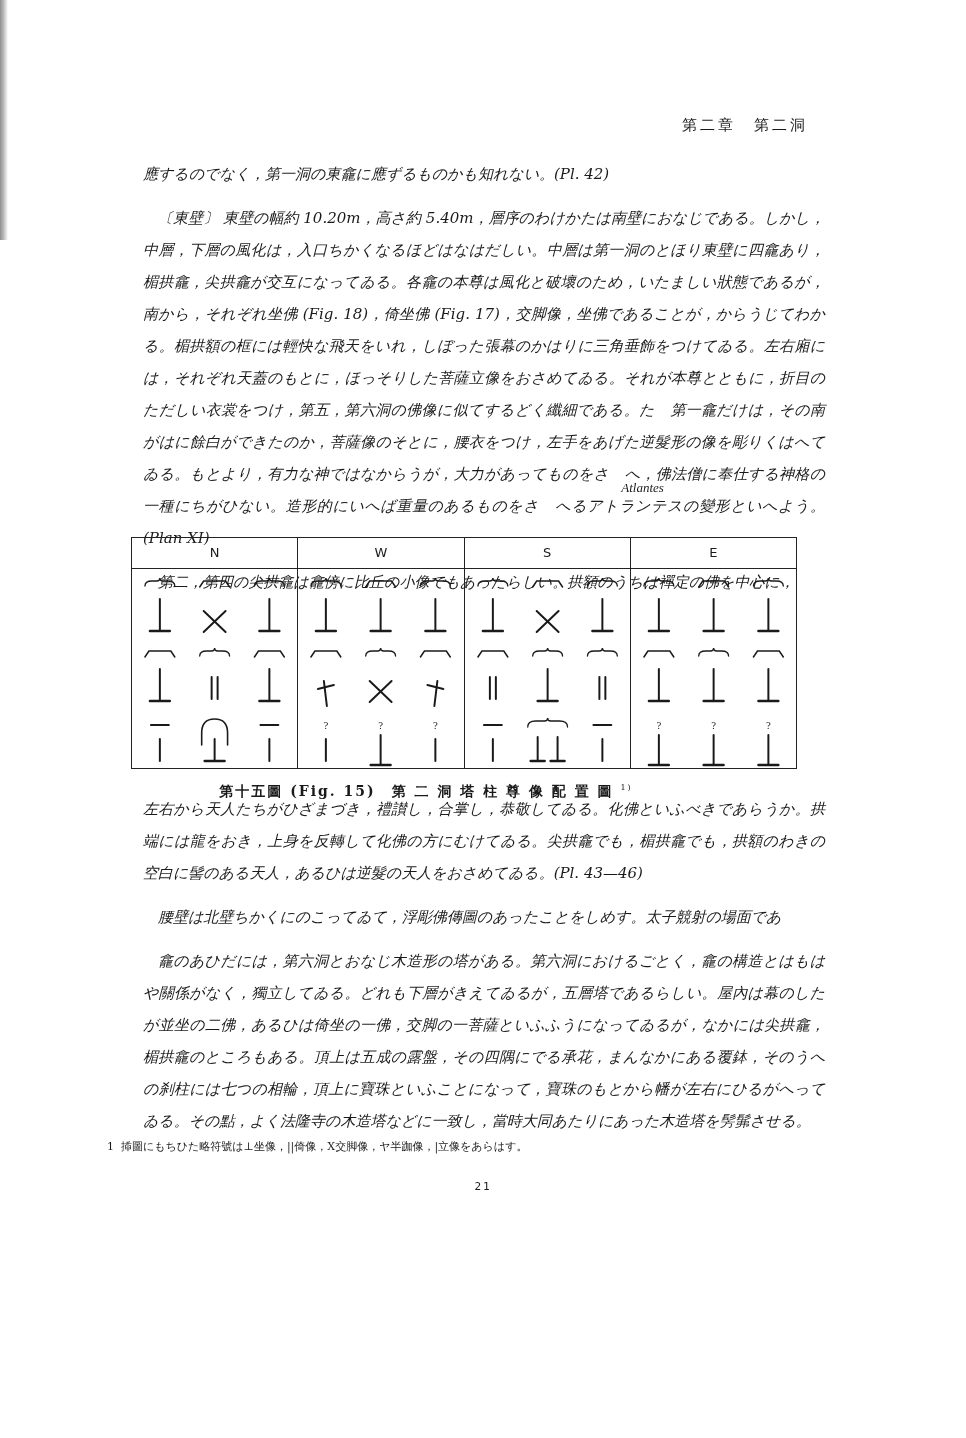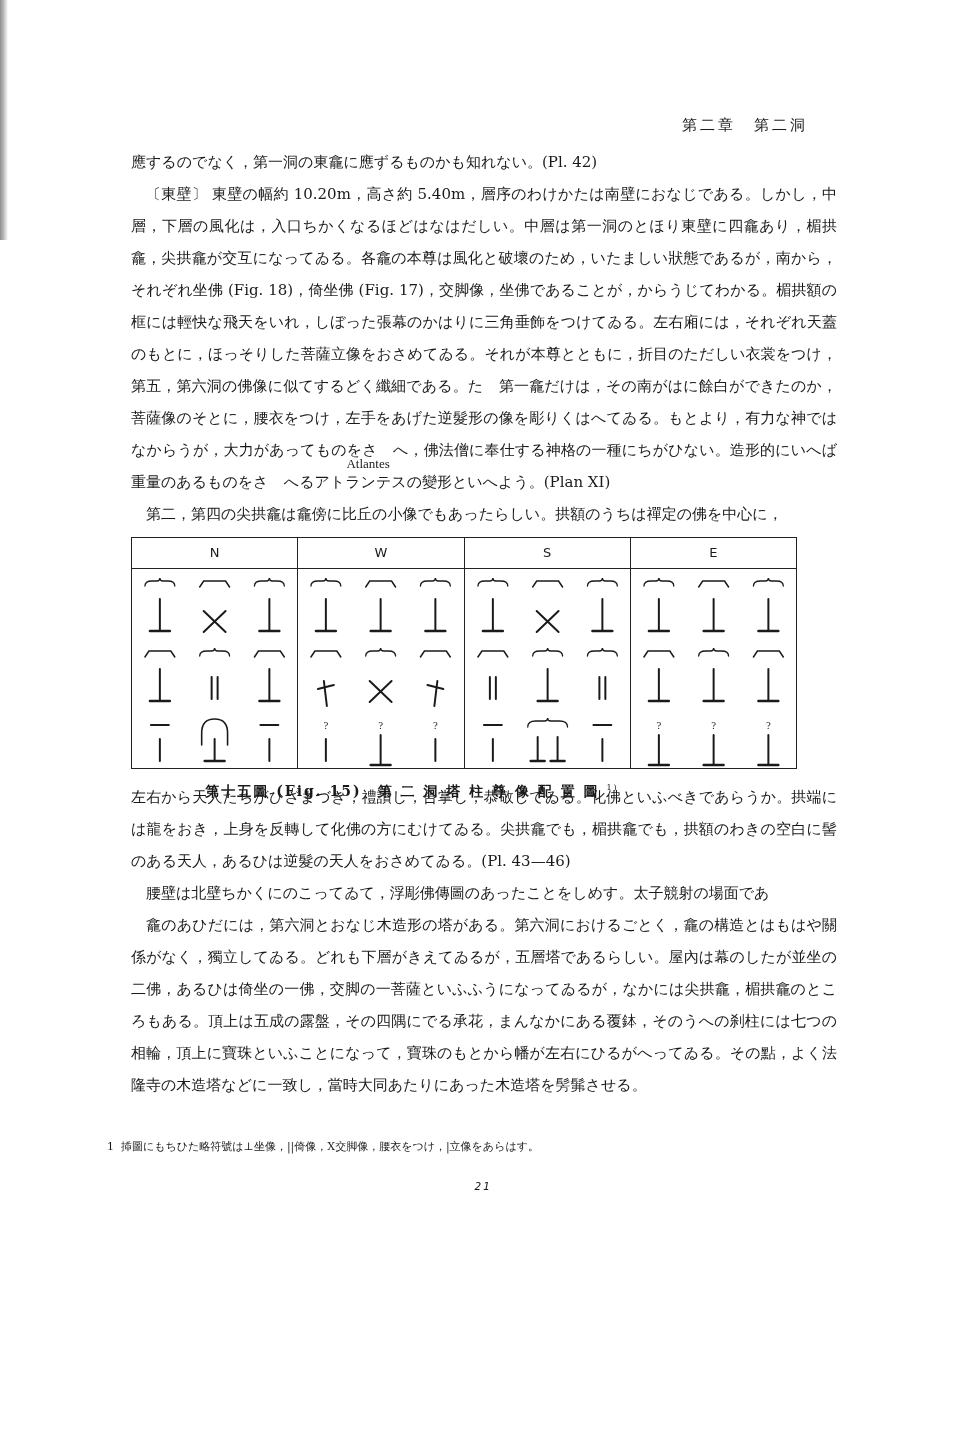--- a/index.html
+++ b/index.html
@@ -4,43 +4,43 @@
 <style>
   html, body { margin: 0; padding: 0; background: #ffffff; }
   body { width: 966px; height: 1438px; position: relative; overflow: hidden;
          font-family: "DejaVu Serif", "Liberation Serif", serif; color: #1a1a1a; }
   .scan-edge { position: absolute; left: 0; top: 0; width: 8px; height: 240px;
                background: linear-gradient(to right, #333 0, #777 40%, rgba(255,255,255,0) 100%); opacity: .55; }
   .running-head { position: absolute; top: 116px; right: 158px; font-size: 15px; font-weight: normal;
                   letter-spacing: 3px; }
   .body-text { position: absolute; left: 131px; width: 706px; font-size: 15px; line-height: 32px;
                text-align: justify; }
-  .para { margin: 0; }
+  .para { margin: 12px; font-style: italic; }
   .para.indent { text-indent: 15px; }
   .ruby-wrap { position: relative; display: inline; }
   .ruby-note { position: absolute; left: 50%; top: -14px; transform: translateX(-50%);
                font-size: 13px; line-height: 10px; font-family: "Liberation Serif", serif; white-space: nowrap; }
   #block1 { top: 146px; }
   #block2 { top: 781px; }
   .figure { position: absolute; left: 131px; top: 537px; width: 666px; height: 232px;
             border: 1.5px solid #222; box-sizing: border-box; }
   .fig-head { display: flex; height: 30px; border-bottom: 1.2px solid #222; }
   .fig-head div { flex: 1; text-align: center; font-family: "DejaVu Sans", sans-serif; font-size: 13px;
                   line-height: 30px; border-right: 1.2px solid #222; }
   .fig-head div:last-child { border-right: none; }
   .fig-body { display: flex; height: 199px; }
   .section { flex: 1; border-right: 1.2px solid #222; position: relative; }
   .section:last-child { border-right: none; }
   .section svg { display: block; width: 100%; height: 100%; }
-  .caption { position: absolute; top: 783px; left: 0; width: 824px; text-align: center; font-size: 14px;
+  .caption { position: absolute; top: 783px; left: 14px; width: 824px; text-align: center; font-size: 14px;
              font-weight: bold; letter-spacing: 2px; }
   .caption sup { font-size: 8px; font-weight: normal; }
   .footnote { position: absolute; left: 107px; top: 1139px; font-size: 11px; }
   .page-number { position: absolute; left: 0; width: 966px; text-align: center; top: 1180px; font-size: 11px;
-                 font-family: "DejaVu Sans Mono", monospace; letter-spacing: 2px; font-style: italic; }
+                 font-family: "DejaVu Sans Mono", monospace; letter-spacing: 2px; }
 </style>
 </head>
 <body>
 
 <div class="scan-edge"></div>
 
 <div class="running-head">第二章　第二洞</div>
 
 <div class="body-text" id="block1">
   <p class="para">應するのでなく，第一洞の東龕に應ずるものかも知れない。(Pl. 42)</p>
@@ -180,15 +180,15 @@
 </div>
 
 <div class="caption"><span>第十五圖 (Fig. 15)　第 二 洞 塔 柱 尊 像 配 置 圖</span> <sup>1)</sup></div>
 
 <div class="body-text" id="block2">
   <p class="para">左右から天人たちがひざまづき，禮讃し，合掌し，恭敬してゐる。化佛といふべきであらうか。拱端には龍をおき，上身を反轉して化佛の方にむけてゐる。尖拱龕でも，楣拱龕でも，拱額のわきの空白に髻のある天人，あるひは逆髮の天人をおさめてゐる。(Pl. 43—46)</p>
   <p class="para indent">腰壁は北壁ちかくにのこってゐて，浮彫佛傳圖のあったことをしめす。太子競射の場面であ</p>
   <p class="para indent">龕のあひだには，第六洞とおなじ木造形の塔がある。第六洞におけるごとく，龕の構造とはもはや關係がなく，獨立してゐる。どれも下層がきえてゐるが，五層塔であるらしい。屋內は幕のしたが並坐の二佛，あるひは倚坐の一佛，交脚の一菩薩といふふうになってゐるが，なかには尖拱龕，楣拱龕のところもある。頂上は五成の露盤，その四隅にでる承花，まんなかにある覆鉢，そのうへの刹柱には七つの相輪，頂上に寶珠といふことになって，寶珠のもとから幡が左右にひるがへってゐる。その點，よく法隆寺の木造塔などに一致し，當時大同あたりにあった木造塔を髣髴させる。</p>
 </div>
 
-<div class="footnote"><span>1</span>&nbsp; <span>揷圖にもちひた略符號は⊥坐像，||倚像，X交脚像，腰衣をつけ，|立像をあらはす。</span></div>
+<div class="footnote"><span>1</span>&nbsp; <span>揷圖にもちひた略符號は⊥坐像，||倚像，X交脚像，ヤ半跏像，|立像をあらはす。</span></div>
 
 <div class="page-number">21</div>
 
 </body></html>

